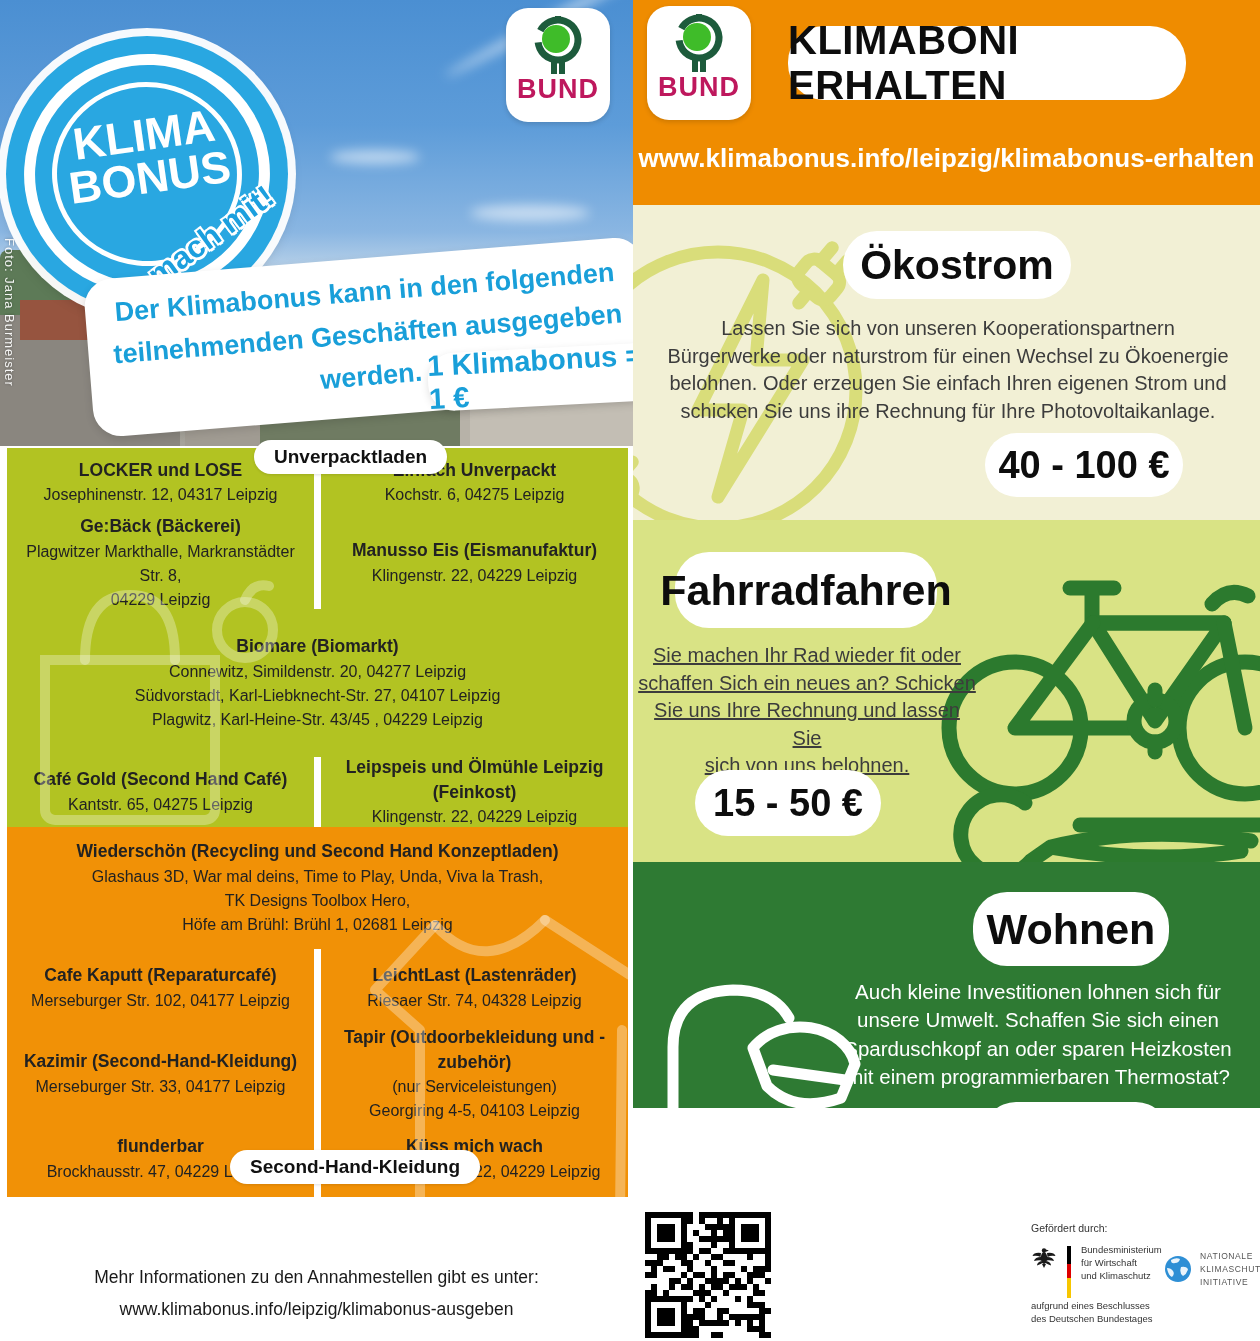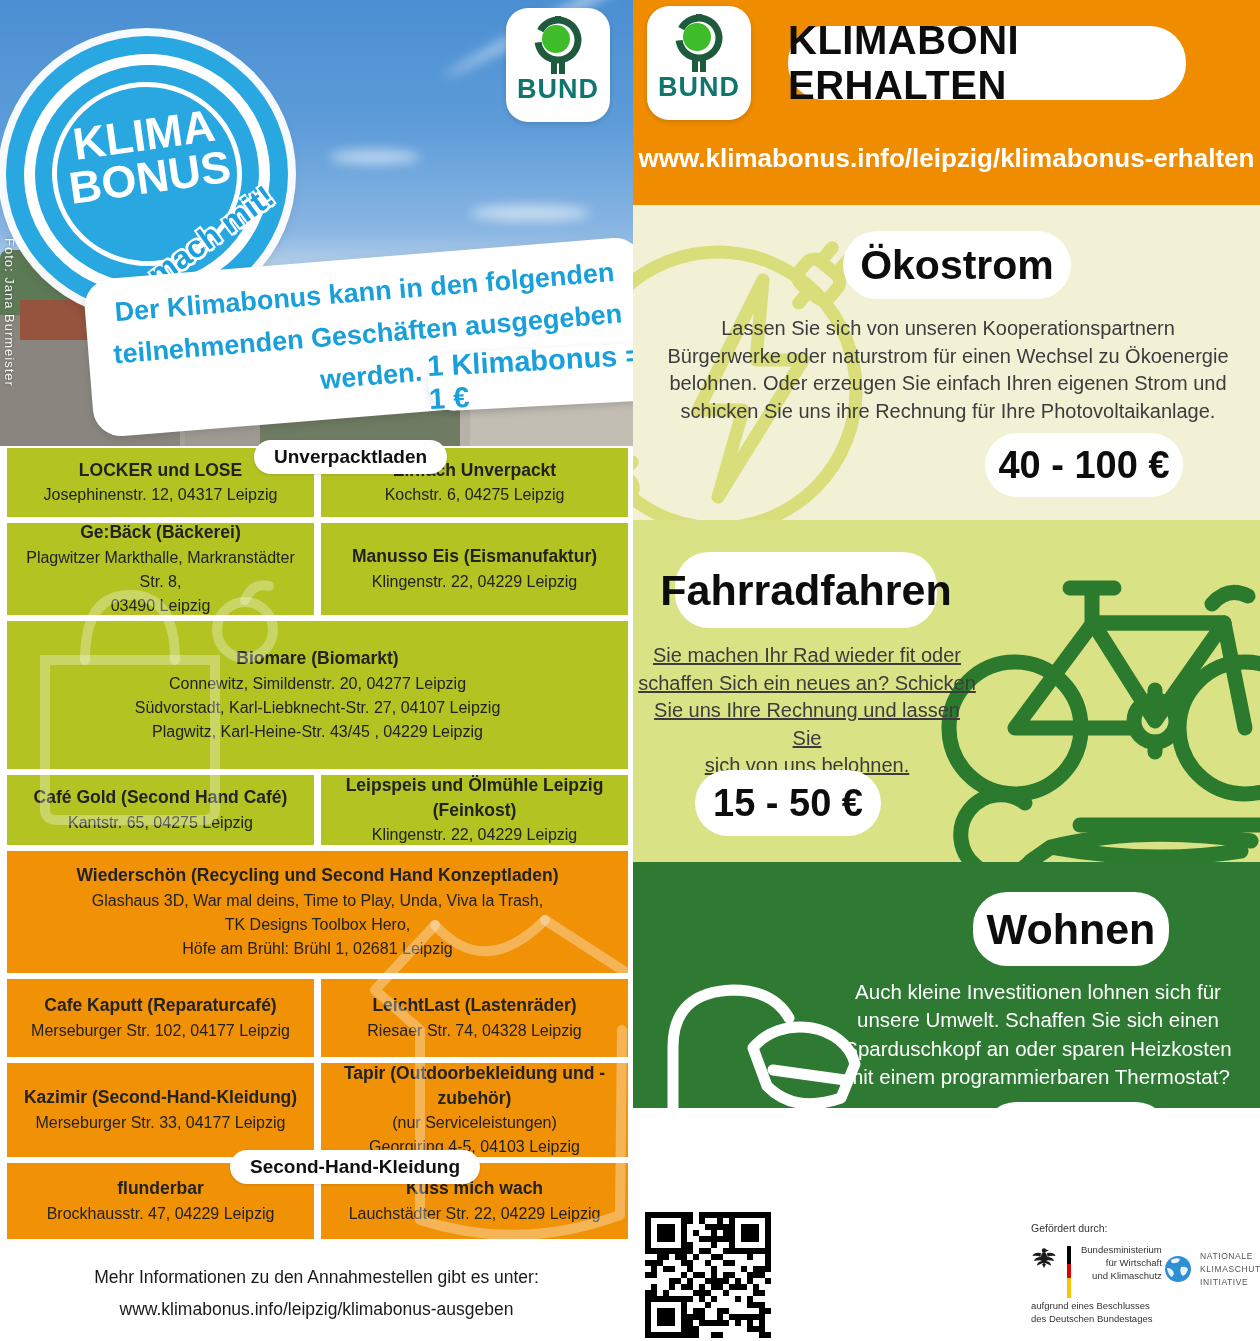--- a/index.html
+++ b/index.html
@@ -28,25 +28,25 @@
   .badge .txt{position:absolute;left:0;top:78px;width:100%;text-align:center;color:#fff;font-weight:bold;font-size:45px;line-height:.95;letter-spacing:0;transform:rotate(-8deg);}
   .mach-mit{position:absolute;left:138px;top:218px;color:#1b9fde;font-weight:bold;font-size:31px;transform:rotate(-36deg);text-shadow:-2px -2px 0 #fff,2px -2px 0 #fff,-2px 2px 0 #fff,2px 2px 0 #fff,0 3px 0 #fff;}
 
   
   .banner{position:absolute;left:88px;top:258px;width:560px;padding:14px 24px 18px;background:#fff;border-radius:28px;transform:rotate(-4.6deg);color:#199fd9;font-weight:bold;font-size:27px;line-height:1.55;text-align:center;box-shadow:0 3px 8px rgba(0,0,0,.12);}
   .rate-pill{position:absolute;left:428px;top:348px;width:230px;height:58px;background:#fff;border-radius:26px;transform:rotate(-3deg);display:flex;align-items:center;justify-content:center;color:#199fd9;font-weight:bold;font-size:29px;box-shadow:0 3px 8px rgba(0,0,0,.12);}
 
   
   .bund{position:absolute;width:104px;height:114px;background:#fff;border-radius:22px;display:flex;flex-direction:column;align-items:center;justify-content:flex-start;box-shadow:0 2px 5px rgba(0,0,0,.15);}
   .bund svg{margin-top:6px;}
-  .bund .bund-word{color:#0f766e;font-weight:bold;font-size:27px;letter-spacing:1px;line-height:1;margin-top:-4px;}
+  .bund .bund-word{color:#be185d;font-weight:bold;font-size:27px;letter-spacing:1px;line-height:1;margin-top:-4px;}
   .bund-left{left:506px;top:8px;}
 
   
-  .shop-table{position:absolute;left:7px;top:448px;width:621px;display:flex;flex-direction:column;gap:6px;}
+  .shop-table{position:absolute;left:7px;top:448px;width:621px;display:flex;flex-direction:column;}
   .shop-row{display:flex;gap:7px;}
   .shop-cell{flex:1;display:flex;flex-direction:column;align-items:center;justify-content:center;text-align:center;padding:6px 12px;color:#222;}
   .shop-row.green .shop-cell{background:#b2c322;}
   .shop-row.orange .shop-cell{background:#f19106;}
   .shop-name{font-weight:bold;font-size:17.5px;line-height:1.45;}
   .shop-line{font-size:16px;line-height:1.5;}
   .cat-label{position:absolute;background:#fff;border-radius:20px;padding:6px 20px;font-weight:bold;font-size:19px;color:#111;z-index:5;box-shadow:0 1px 3px rgba(0,0,0,.12);}
   .cat-unverpackt{left:254px;top:440px;}
   .cat-second{left:230px;top:1150px;}
   .doodle{position:absolute;pointer-events:none;z-index:2;}
@@ -82,21 +82,21 @@
   .bike-icon{position:absolute;right:-30px;top:18px;}
 
   .wohnen-pill{left:340px;top:30px;width:196px;height:74px;font-size:43px;}
   .wohnen-text{left:190px;top:116px;width:430px;font-size:20.5px;}
   .wohnen-price{left:350px;top:240px;width:186px;height:66px;}
   .shower-icon{position:absolute;left:8px;top:90px;}
 
   .qr{position:absolute;left:12px;top:8px;width:126px;height:126px;}
   .funding{position:absolute;left:398px;top:18px;width:225px;color:#333;}
   .funding-label{font-size:10.5px;margin-bottom:10px;}
-  .ministry{display:flex;align-items:flex-start;gap:10px;text-align:right;}
+  .ministry{display:flex;align-items:flex-start;gap:10px;}
   .flagbar{width:4px;height:52px;background:linear-gradient(180deg,#000 0 34%,#d00 34% 62%,#f7c600 62% 100%);margin-top:2px;}
   .ministry-name{font-size:9.5px;line-height:1.35;}
   .nki{position:absolute;left:132px;top:28px;display:flex;align-items:center;gap:7px;}
   .nki-name{font-size:8.5px;letter-spacing:.6px;line-height:1.5;color:#555;}
   .funding-note{font-size:9.5px;line-height:1.35;margin-top:2px;}
 </style>
 </head>
 <body>
 
 <div class="canvas">
@@ -167,21 +167,21 @@
           </div>
           <div class="shop-cell">
             <div class="shop-name">Einfach Unverpackt</div>
             <div class="shop-line">Kochstr. 6, 04275 Leipzig</div>
           </div>
         </div>
         <div class="shop-row green" style="height: 92px;">
           <div class="shop-cell">
             <div class="shop-name">Ge:Bäck (Bäckerei)</div>
             <div class="shop-line">Plagwitzer Markthalle, Markranstädter Str. 8,</div>
-            <div class="shop-line">03490 Leipzig</div>
+            <div class="shop-line">04229 Leipzig</div>
           </div>
           <div class="shop-cell">
             <div class="shop-name">Manusso Eis (Eismanufaktur)</div>
             <div class="shop-line">Klingenstr. 22, 04229 Leipzig</div>
           </div>
         </div>
         <div class="shop-row green" style="height: 148px;">
           <div class="shop-cell">
             <div class="shop-name">Biomare (Biomarkt)</div>
             <div class="shop-line">Connewitz, Simildenstr. 20, 04277 Leipzig</div>

